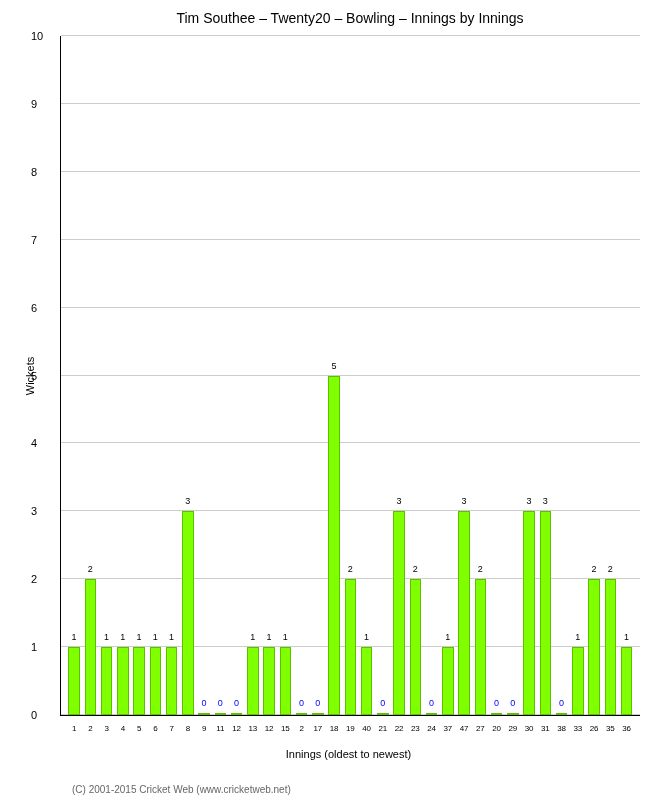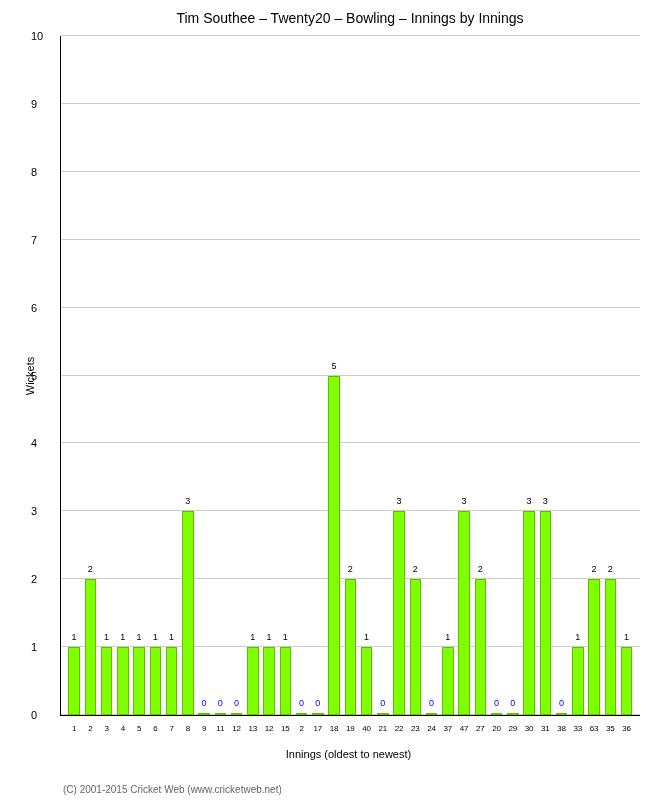--- a/index.html
+++ b/index.html
@@ -108,21 +108,21 @@
       color: #000;
       white-space: nowrap;
     }
     .zero-label {
       color: blue;
       font-size: 9px;
     }
     .copyright {
       position: absolute;
       bottom: 5px;
-      left: 63px;
+      left: 72px;
       font-size: 10px;
       color: #666;
     }
   </style>
 </head>
 <body>
 
 <div class="chart-container">
   <h2 class="chart-title">Tim Southee – Twenty20 – Bowling – Innings by Innings</h2>
 
@@ -333,21 +333,21 @@
         <div class="bar-group">
           <div class="bar" style="height: 10%;">
             <span class="bar-label">1</span>
           </div>
           <span class="x-tick-label">33</span>
         </div>
         <div class="bar-group">
           <div class="bar" style="height: 20%;">
             <span class="bar-label">2</span>
           </div>
-          <span class="x-tick-label">63</span>
+          <span class="x-tick-label">26</span>
         </div>
         <div class="bar-group">
           <div class="bar" style="height: 20%;">
             <span class="bar-label">2</span>
           </div>
           <span class="x-tick-label">35</span>
         </div>
         <div class="bar-group">
           <div class="bar" style="height: 10%;">
             <span class="bar-label">1</span>

